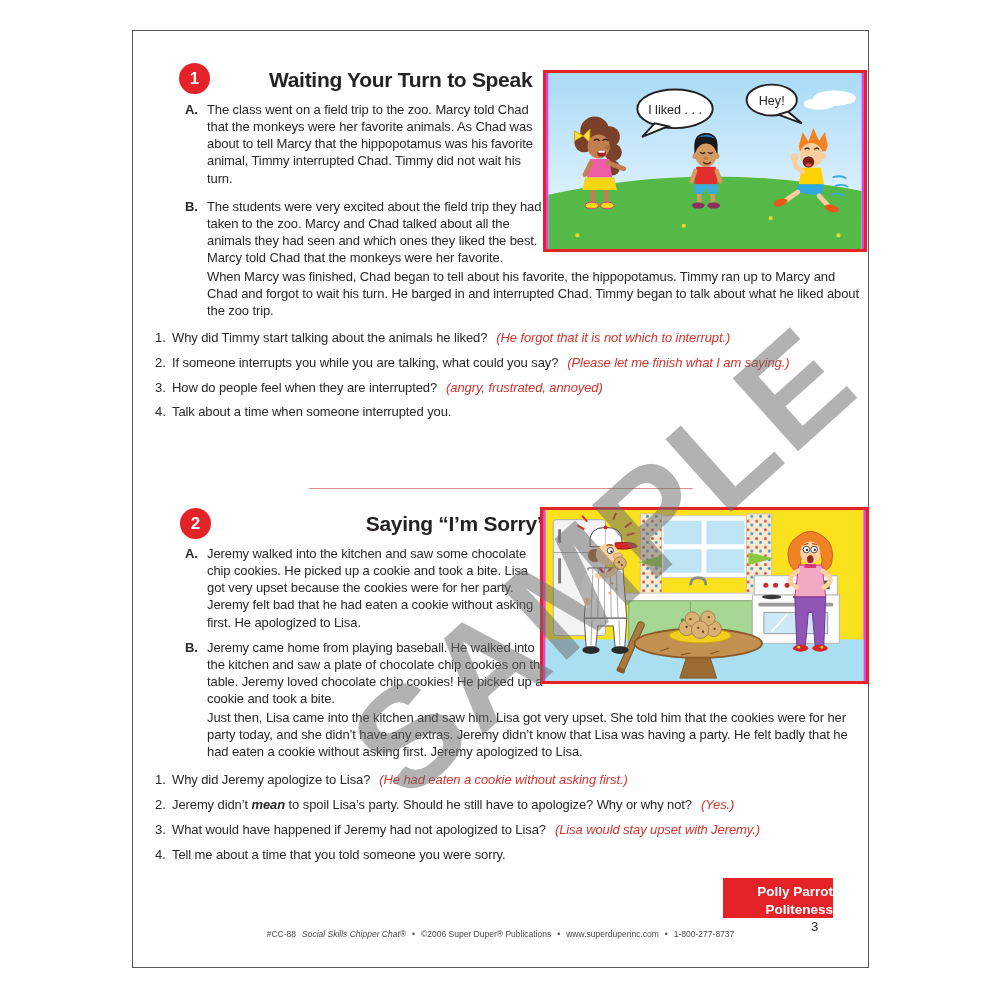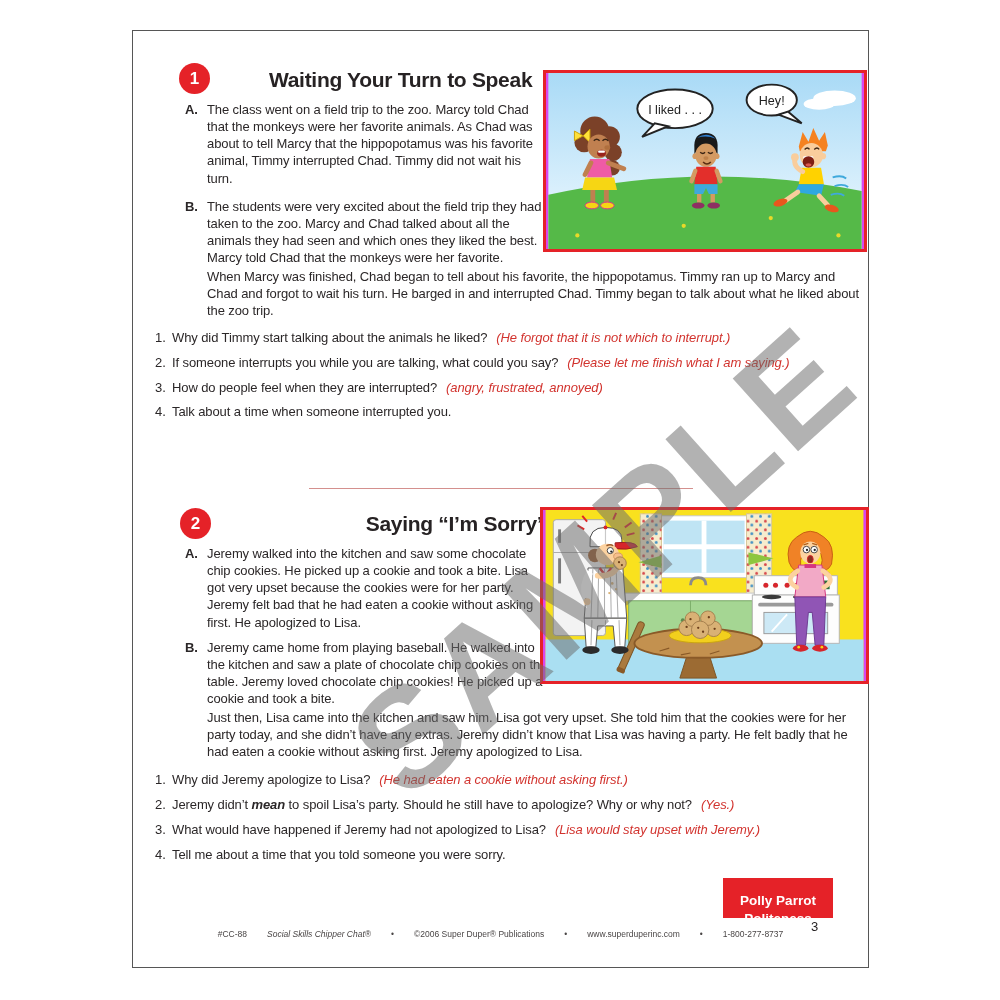--- a/index.html
+++ b/index.html
@@ -54,25 +54,25 @@
   
   .watermark { position:absolute; left:238px; top:358px; width:464px; height:344px;
     display:flex; align-items:center; justify-content:center; z-index:60;
     pointer-events:none; }
   .watermark span { transform:rotate(-42deg); font-size:142px; font-weight:bold;
     letter-spacing:4px; color:rgba(108,108,108,0.52); white-space:nowrap; }
 
   
   .badge { position:absolute; left:590px; top:847px; width:110px; height:40px;
     background:#e52228; color:#fff; font-weight:bold; font-size:13.5px;
-    line-height:1.3; text-align:center; padding-top:14px; }
+    line-height:1.3; text-align:right; padding-top:5px; }
   .pagenum { position:absolute; left:678px; top:888px; font-size:13px; color:#262223; }
   .footer { position:absolute; left:0; top:898px; width:100%; text-align:center;
     font-size:8.5px; color:#4a4646; }
-  .footer span { margin:0 10px; }
+  .footer span { margin:0 3px; }
   .footer .it { font-style:italic; }
 </style>
 </head>
 <body>
 
 <div class="sheet">
 
   <div class="sec-circle" id="circle1">1</div>
   <div class="sec-title" id="title1">Waiting Your Turn to Speak</div>
 

